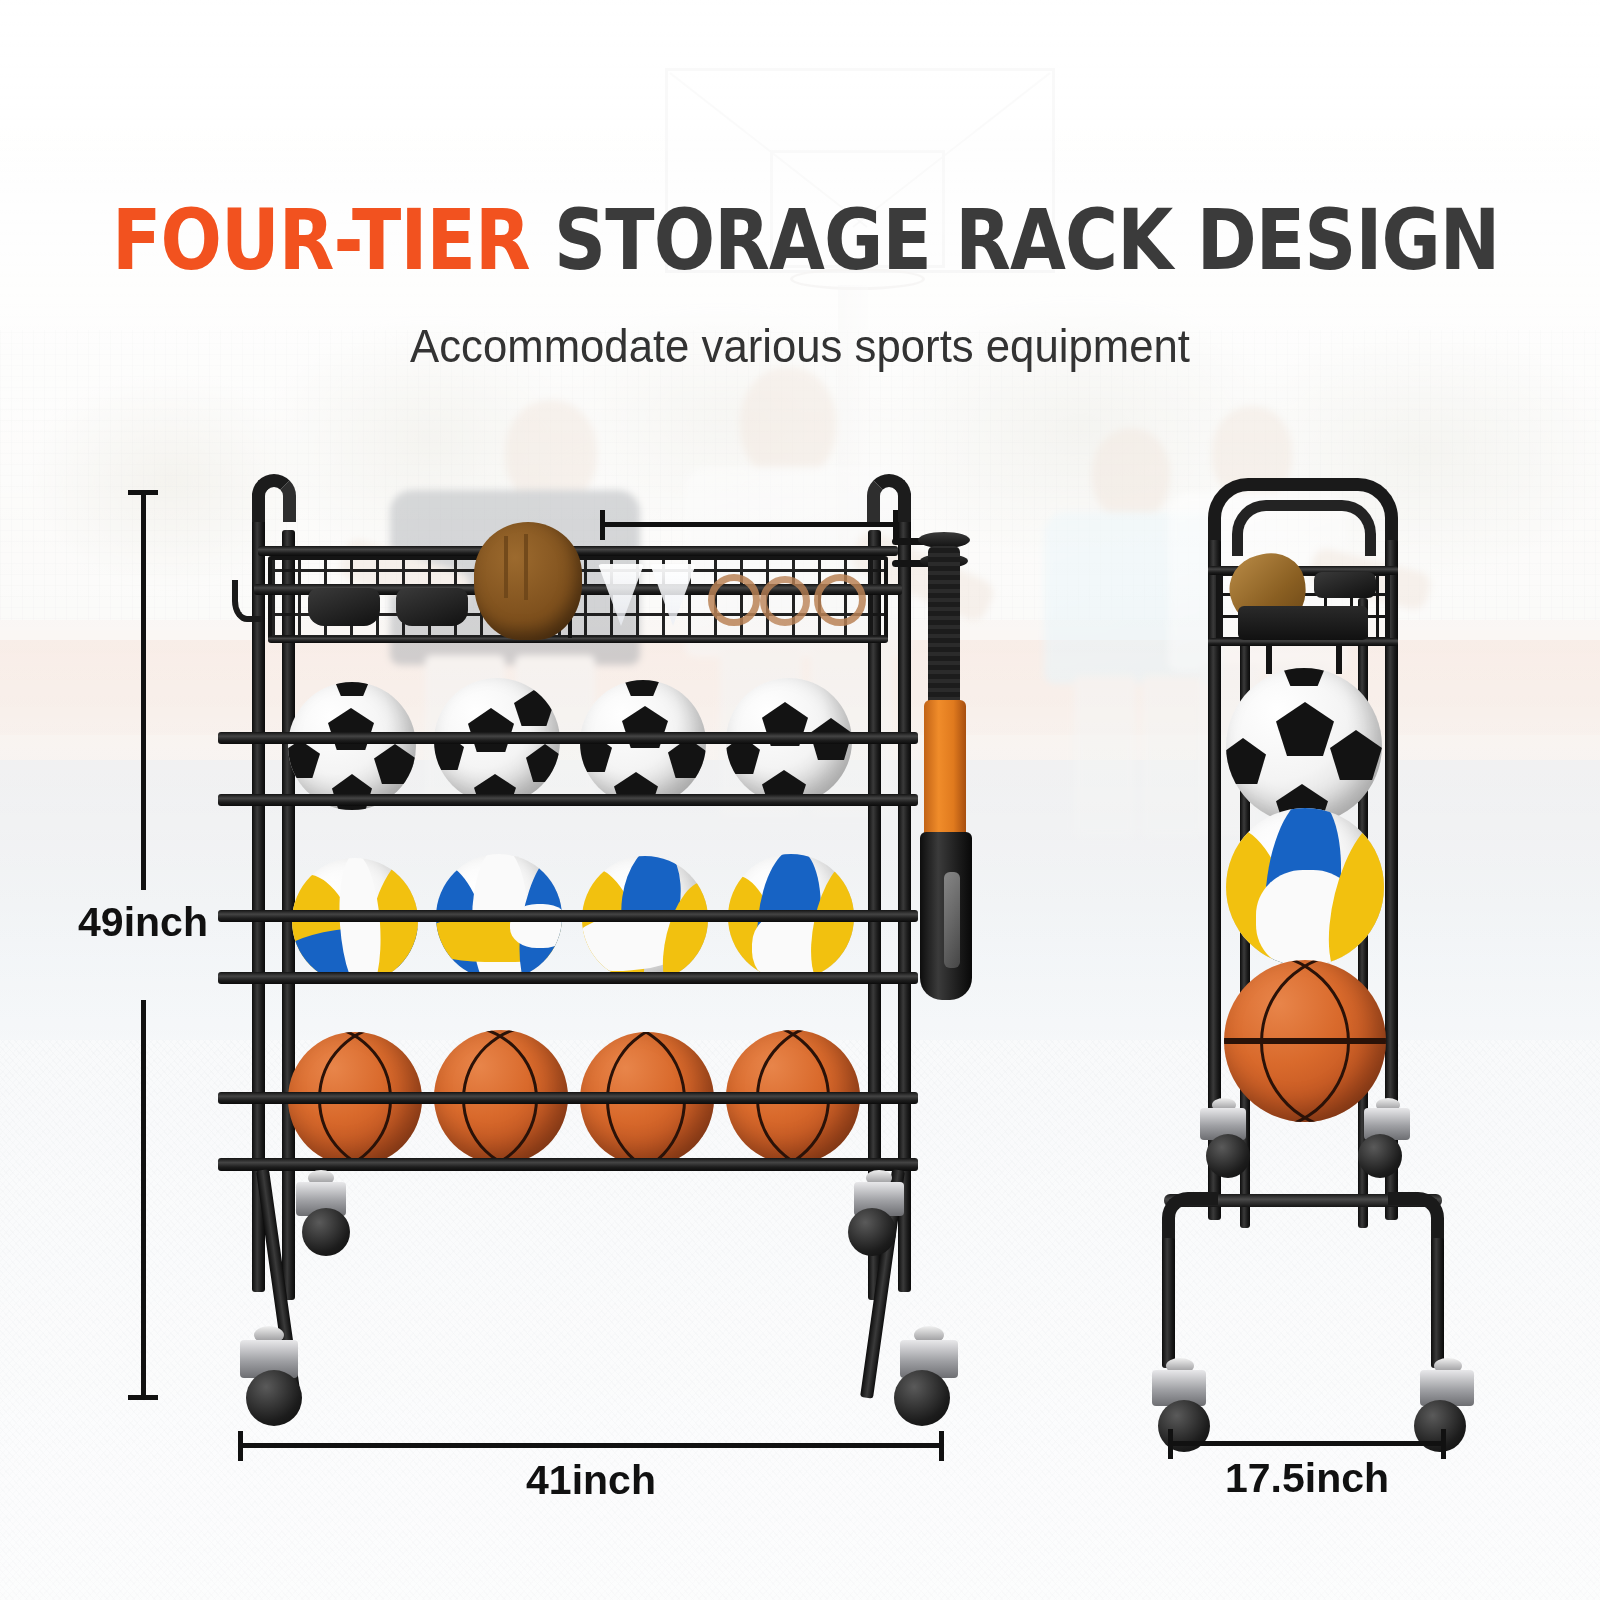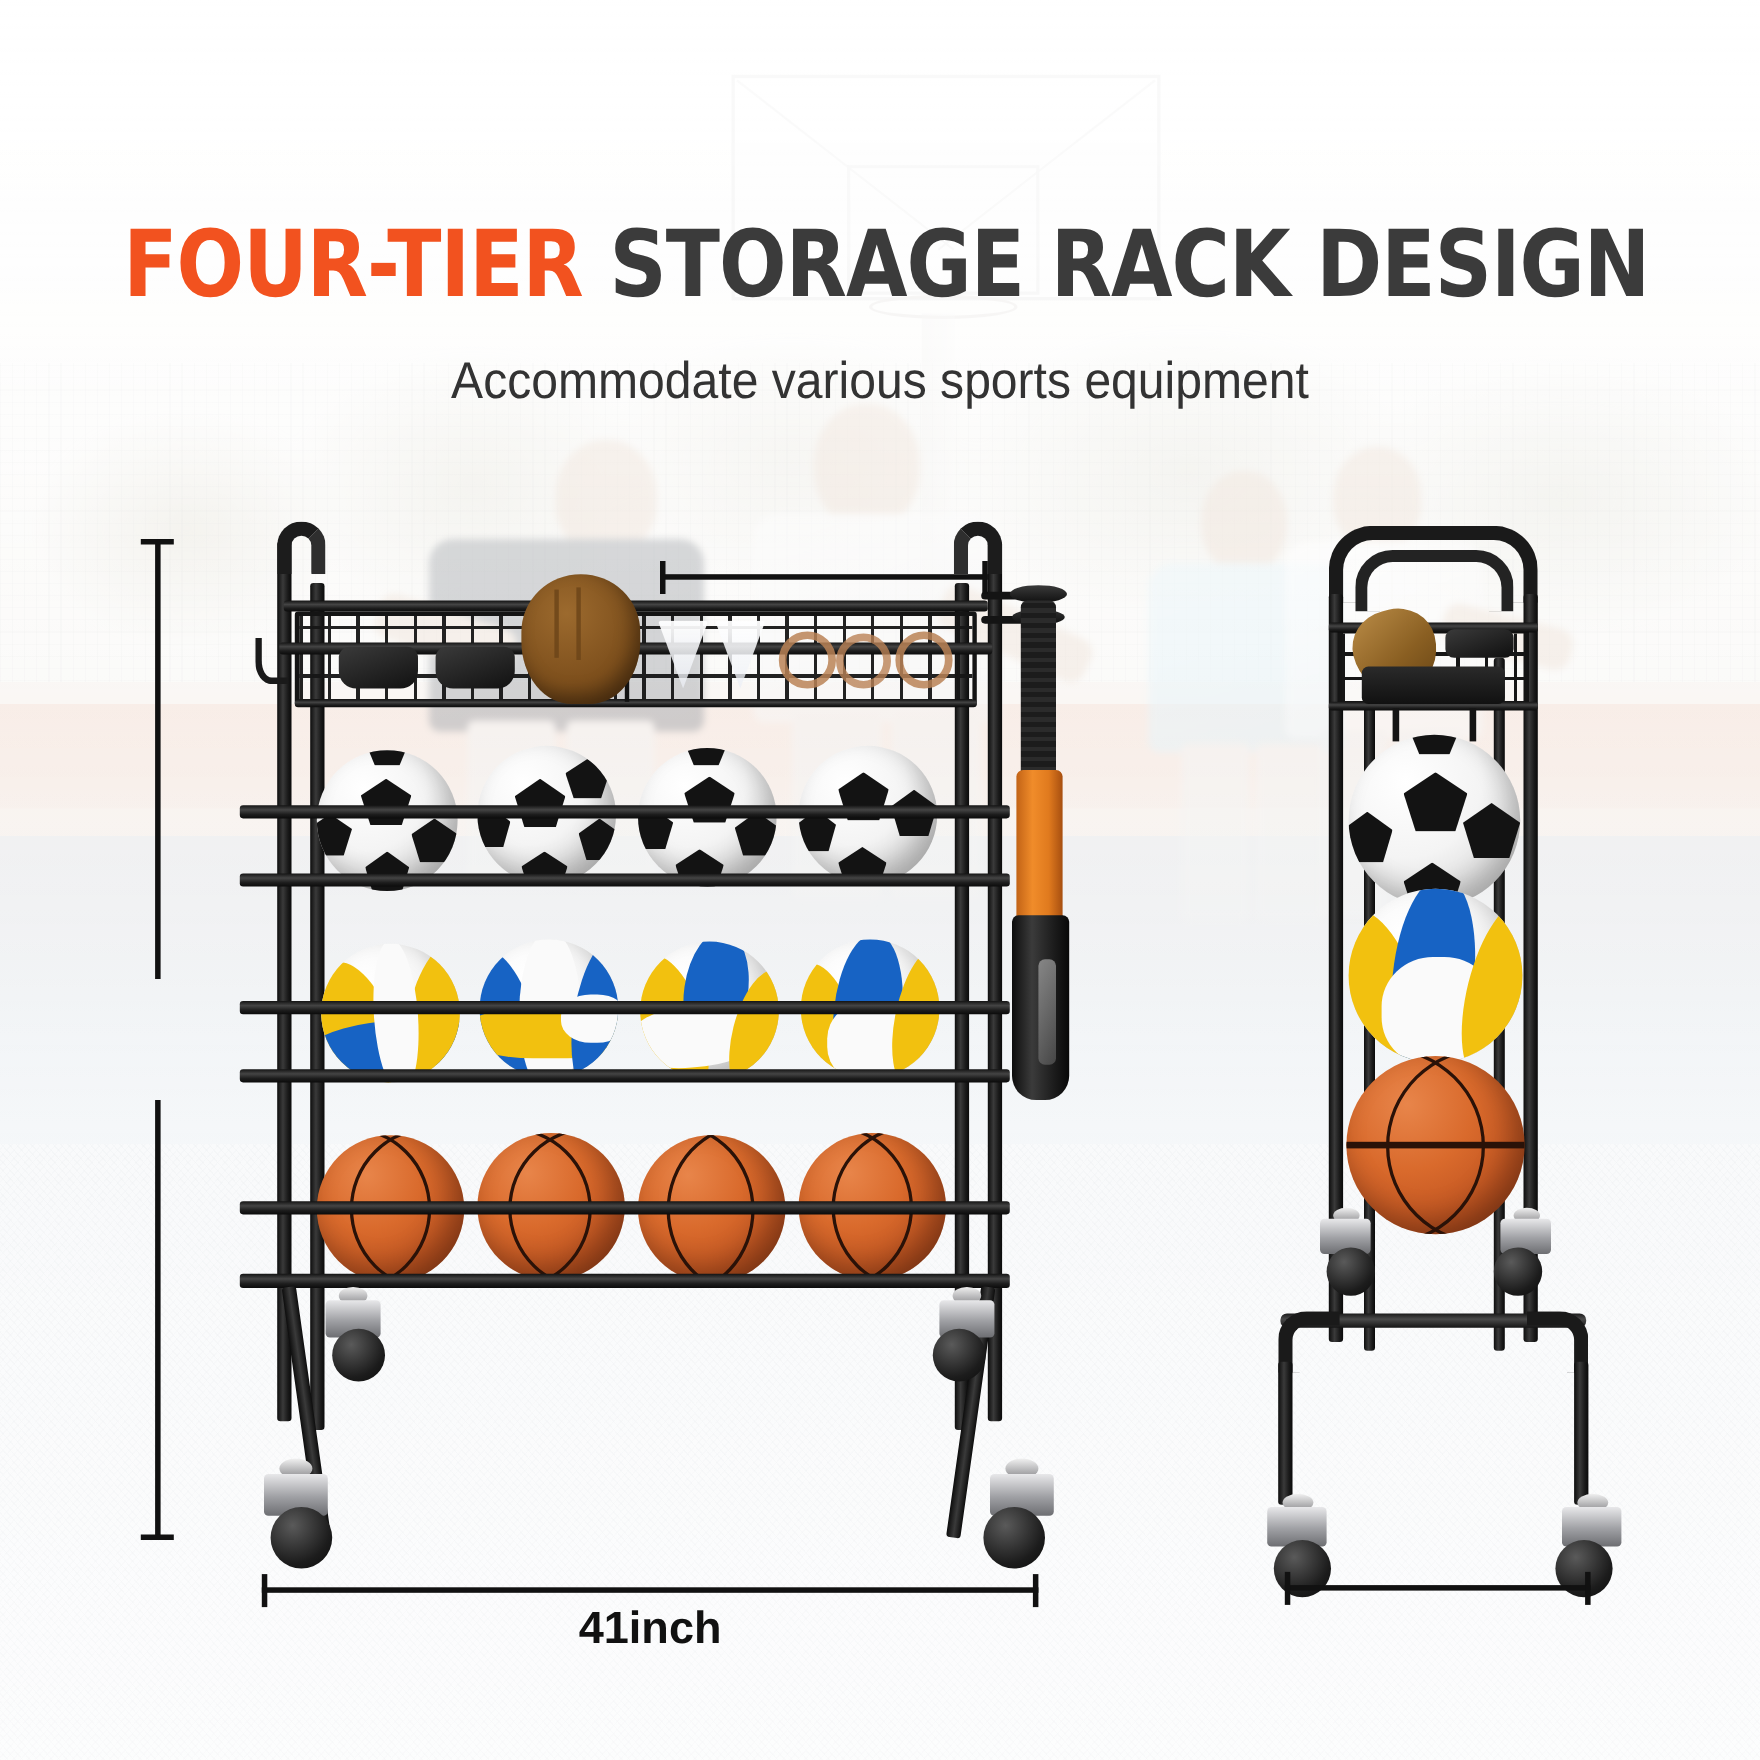--- a/index.html
+++ b/index.html
@@ -524,30 +524,32 @@
     </div>
   </div>
 
   <div class="dim-line-h" style="left:600px; top:522px; width:298px;"></div>
   <div class="dim-cap-v" style="left:600px; top:510px;"></div>
   <div class="dim-cap-v" style="left:893px; top:510px;"></div>
 
   <div class="dim-line-v" style="left:141px; top:490px; height:400px;"></div>
   <div class="dim-cap-h" style="left:128px; top:490px;"></div>
   <div class="dim-label" style="left:18px; top:900px; width:250px;">
+    <div class="dim-v1">49inch</div>
   </div>
   <div class="dim-line-v" style="left:141px; top:1000px; height:400px;"></div>
   <div class="dim-cap-h" style="left:128px; top:1395px;"></div>
 
   <div class="dim-line-h" style="left:238px; top:1443px; width:706px;"></div>
   <div class="dim-cap-v" style="left:238px; top:1431px;"></div>
   <div class="dim-cap-v" style="left:939px; top:1431px;"></div>
   <div class="dim-label" style="left:416px; top:1458px; width:350px; text-align:center;">
     <div class="dim-v1">41inch</div>
   </div>
 
   <div class="dim-line-h" style="left:1168px; top:1441px; width:278px;"></div>
   <div class="dim-cap-v" style="left:1168px; top:1429px;"></div>
   <div class="dim-cap-v" style="left:1441px; top:1429px;"></div>
   <div class="dim-label" style="left:1132px; top:1456px; width:350px; text-align:center;">
+    <div class="dim-v1">17.5inch</div>
   </div>
 
 </div>
 
 </body></html>

